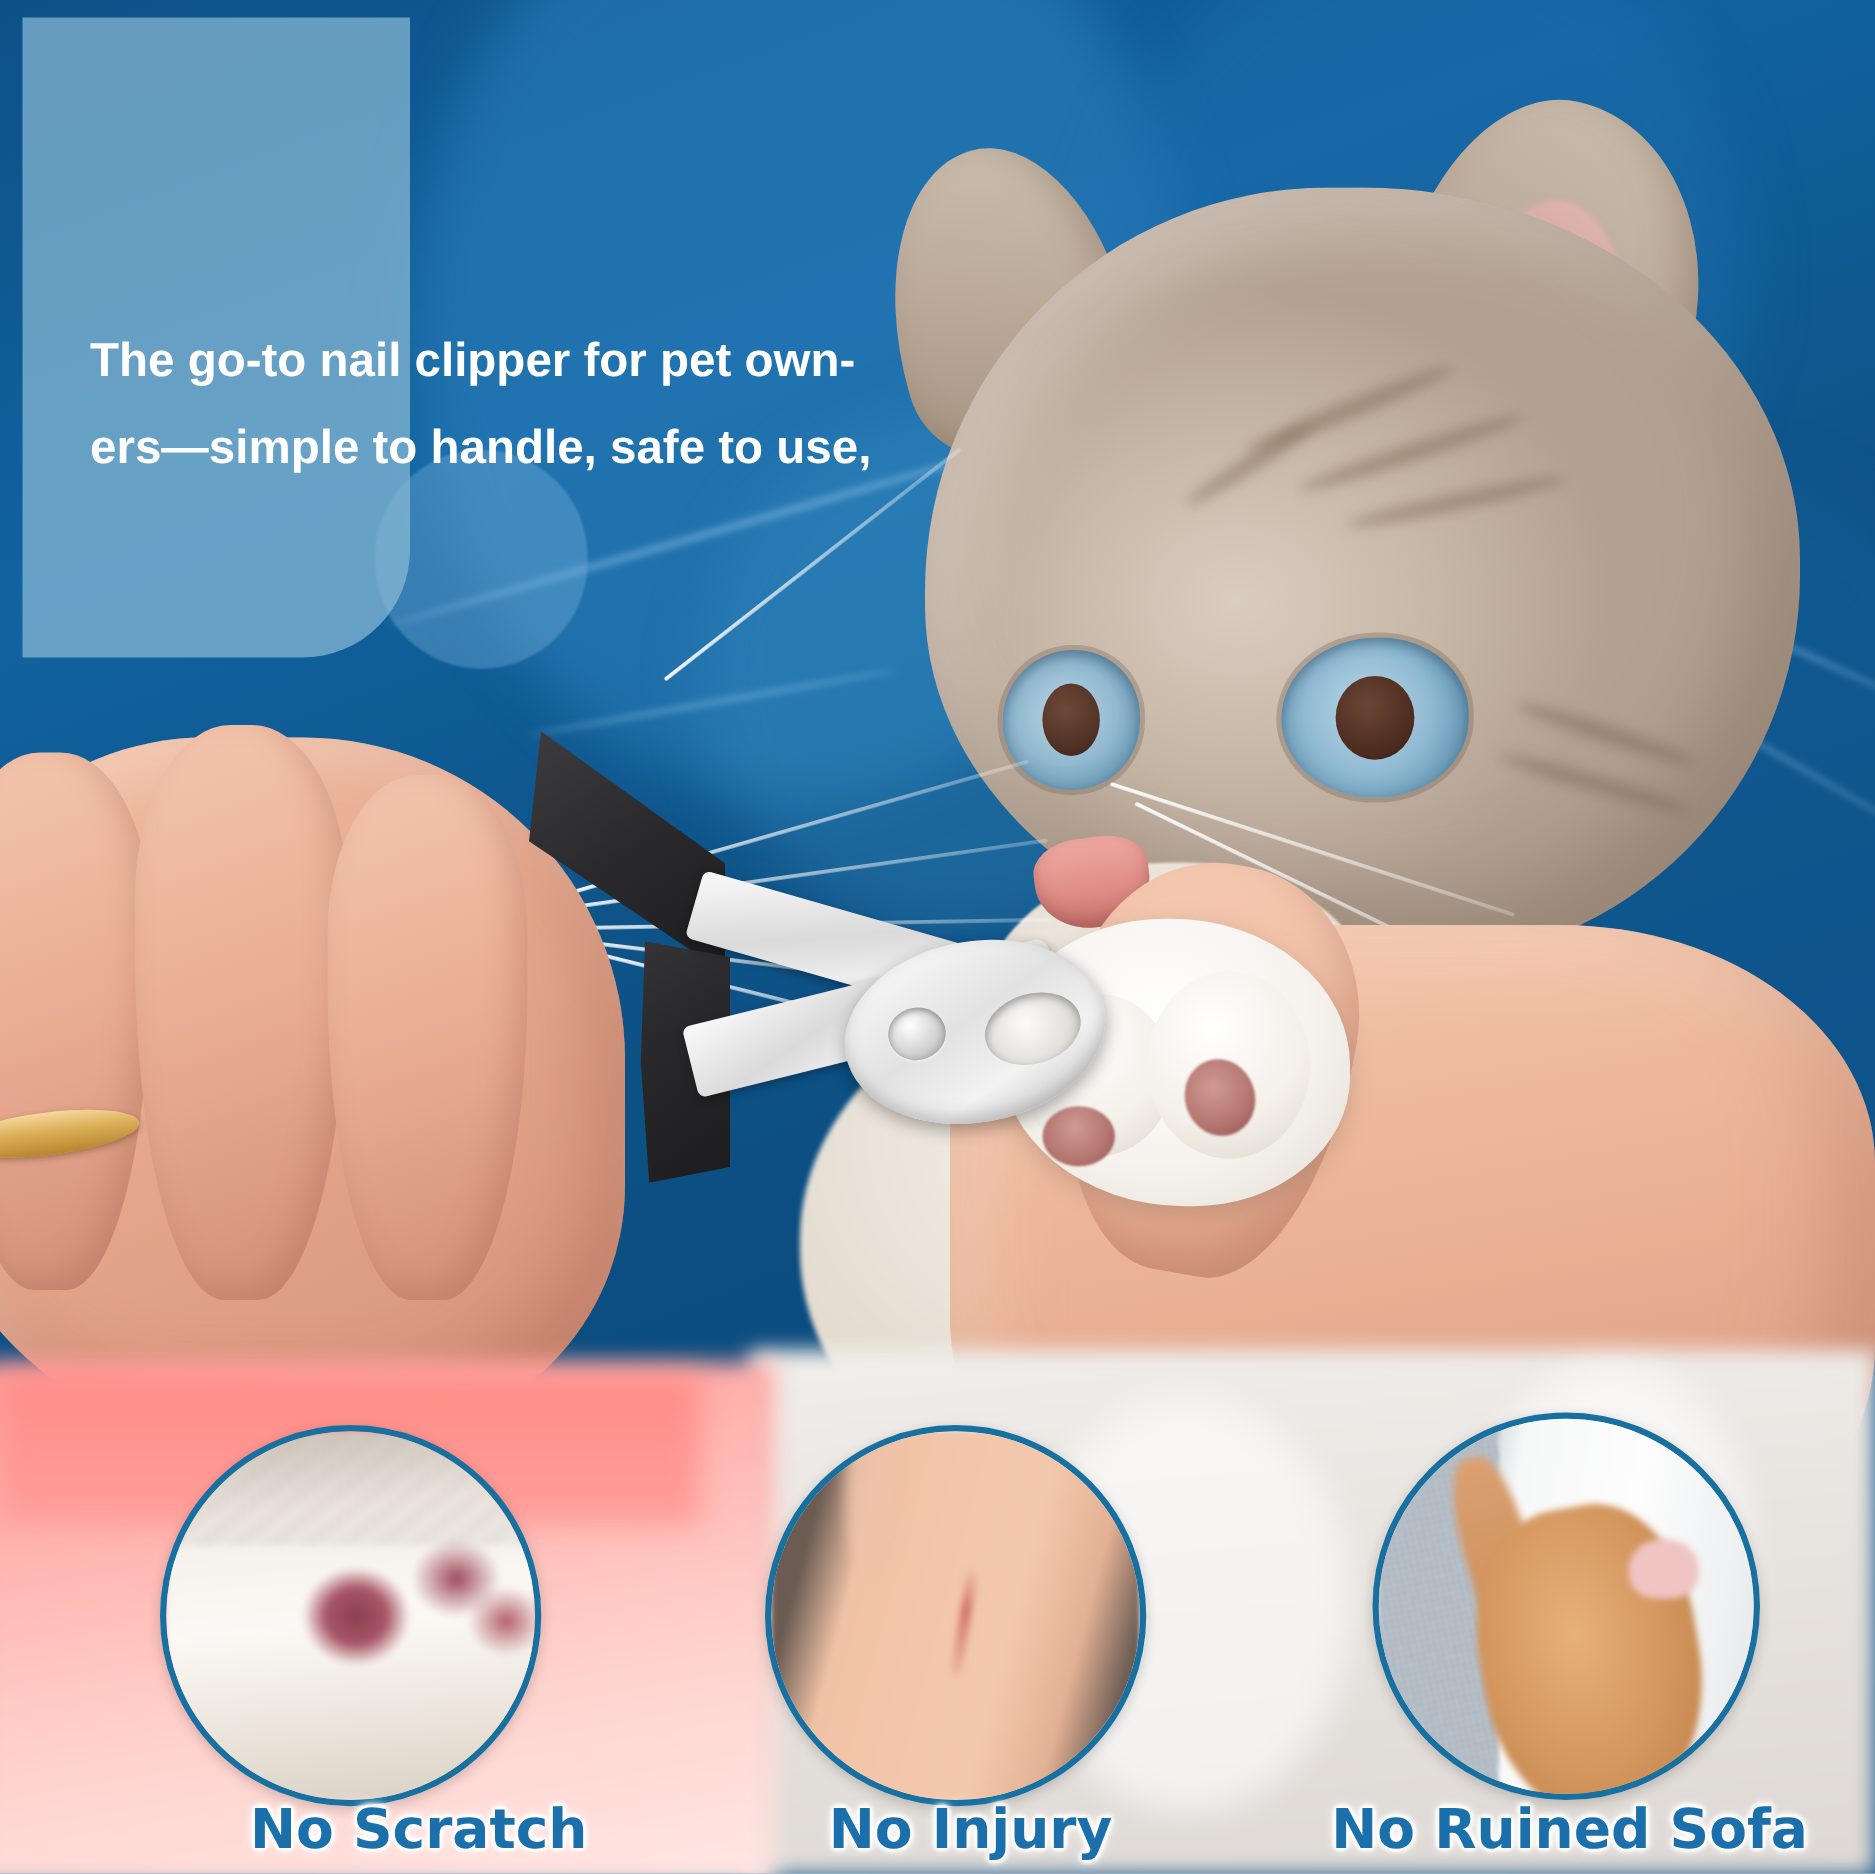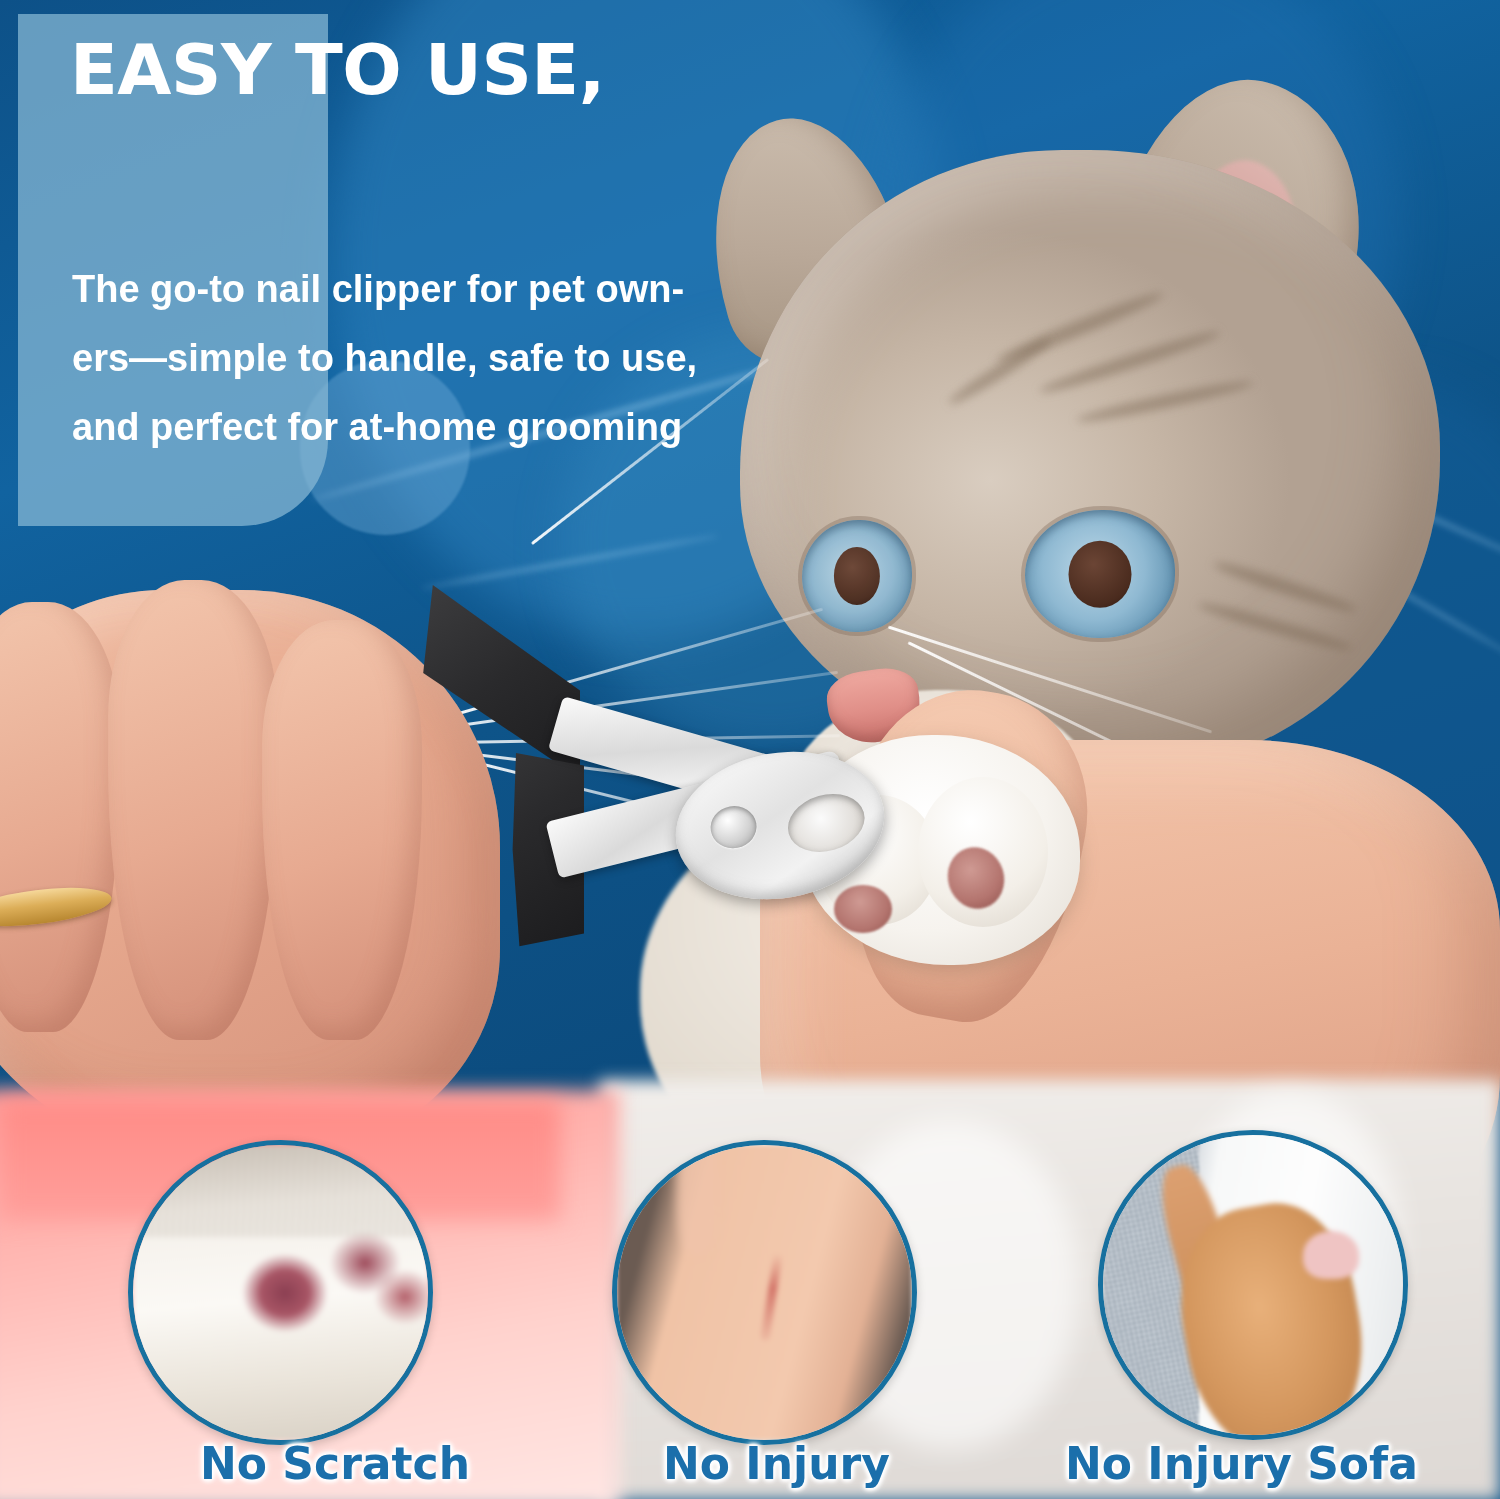--- a/index.html
+++ b/index.html
@@ -487,27 +487,25 @@
       <div class="cloth-fold" style="left:820px; top:40px; width:260px; height:330px;"></div>
       <div class="cloth-fold" style="left:1180px; top:10px; width:220px; height:300px;"></div>
       <div class="pink-box"></div>
       <div class="pink-box2"></div>
     </div>
   </div>
 
   <div class="copy-panel"></div>
 
   <h1 class="headline">
-    <span class="l1">EASY TO USE,</span>
   </h1>
 
   <p class="subcopy">
     <span>The go-to nail clipper for pet own-</span>
     <span>ers—simple to handle, safe to use,</span>
-    <span>and perfect for at-home grooming</span>
   </p>
 
   <div class="inset inset-1">
     <div class="img img-injury">
       <div class="fur"></div>
     </div>
   </div>
 
   <div class="inset inset-2">
     <div class="img img-scratch">
@@ -520,15 +518,15 @@
     <div class="img img-sofa">
       <div class="mesh"></div>
       <div class="cat-leg"></div>
       <div class="orange-cat"></div>
       <div class="cat-ear2"></div>
     </div>
   </div>
 
   <div class="caption cap-1">No Scratch</div>
   <div class="caption cap-2">No Injury</div>
-  <div class="caption cap-3">No Injury Sofa</div>
+  <div class="caption cap-3">No Ruined Sofa</div>
 
 </div>
 
 </body></html>

